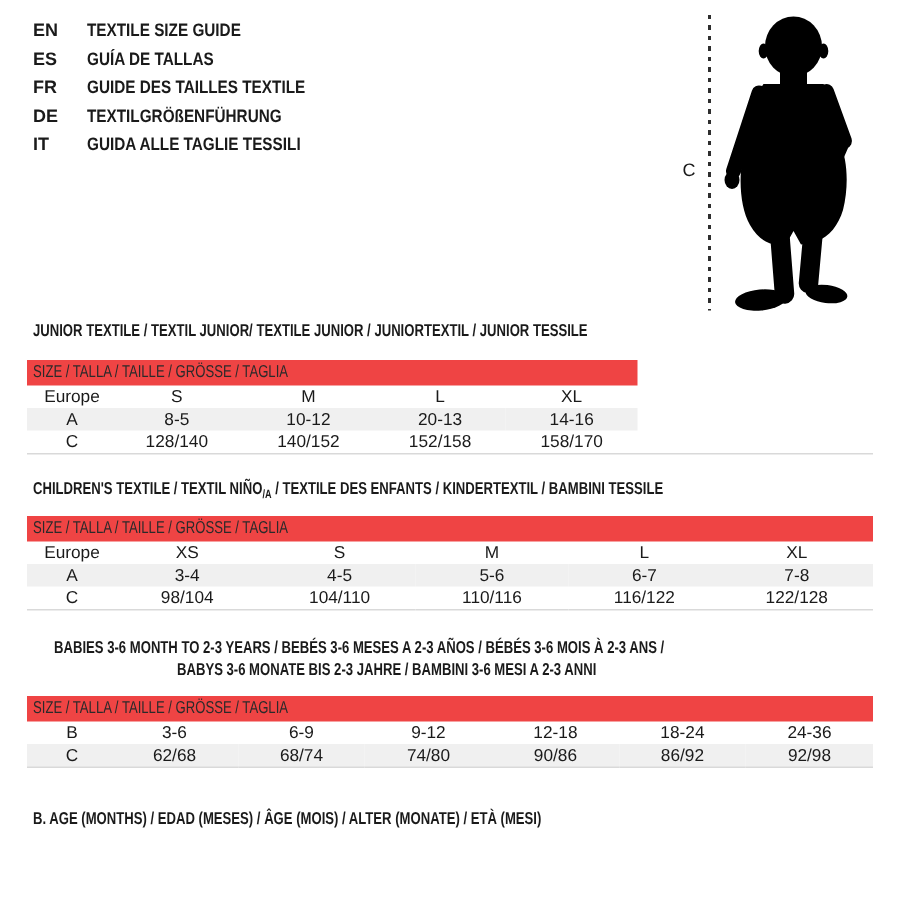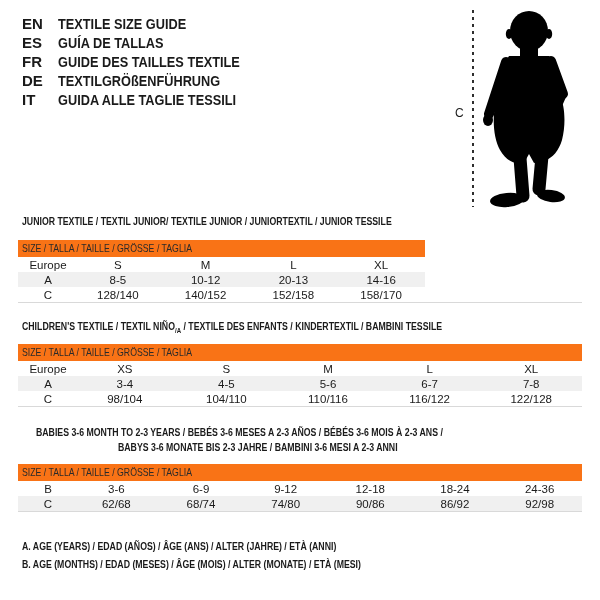--- a/index.html
+++ b/index.html
@@ -5,41 +5,41 @@
   html,body { margin:0; padding:0; background:#fff; }
   .page {
     position:relative; width:600px; height:600px; background:#ffffff;
     font-family:"Liberation Sans", sans-serif; color:#1a1a1a; overflow:hidden;
   }
   .cond { display:inline-block; transform:scaleX(0.76); transform-origin:0 50%; white-space:nowrap; }
   .cond85 { display:inline-block; transform:scaleX(0.85); transform-origin:0 50%; white-space:nowrap; }
 
   
   .lang-block { position:absolute; left:22px; top:13px; }
-  .lang-row { display:flex; height:19px; align-items:flex-end; font-weight:bold; font-size:15px; }
+  .lang-row { display:flex; height:19px; align-items:flex-start; font-weight:bold; font-size:12px; }
   .lang-code { width:36px; flex:0 0 36px; }
 
   
   .dashed-line {
     position:absolute; left:472px; top:10px; width:2px; height:197px;
     background-image:repeating-linear-gradient(to bottom,#2e2e2e 0 3px,transparent 3px 7px);
   }
   .measure-label { position:absolute; left:455px; top:106px; font-size:12px; }
   .baby-svg { position:absolute; left:479px; top:8px; }
 
   
   .section { position:absolute; left:18px; }
   .sec-junior { top:215px; width:407px; }
   .sec-children { top:320px; width:564px; }
   .sec-babies { top:425px; width:564px; }
   .section-title { font-size:11.5px; font-weight:bold; height:13px; line-height:13px; margin:0 0 12px 4px; }
   .sec-children .section-title { margin-bottom:11px; }
   .title-line2 { font-size:11.5px; font-weight:bold; height:15px; line-height:15px; margin:0 0 9px 4px;text-align:center; }
   .sec-babies .section-title { height:15px; line-height:15px; margin-bottom:0;margin-left:18px; }
-  .size-bar { height:17px; background:#f97316; font-size:11.5px; color:#2a2a2a; line-height:17px; padding-left:4px; box-sizing:border-box; }
+  .size-bar { height:17px; background:#ef4444; font-size:11.5px; color:#2a2a2a; line-height:17px; padding-left:4px; box-sizing:border-box; }
   .subA { font-size:8px; }
 
   table.size-table { width:100%; border-collapse:collapse; table-layout:fixed; font-size:11.5px; color:#1a1a1a; }
   table.size-table td { height:15px; padding:0; text-align:center; vertical-align:middle; }
   table.size-table td.rowlabel { width:52px; text-align:center; padding-left:4px; }
   table.size-table tr.stripe { background:#f0f0f0; }
   table.size-table.bordered { border-bottom:1px solid #d9d9d9; }
 
   .hairline-junior { position:absolute; left:18px; top:302px; width:564px; height:1px; background:#d9d9d9; }
 
@@ -197,17 +197,16 @@
           <td>74/80</td>
           <td>90/86</td>
           <td>86/92</td>
           <td>92/98</td>
         </tr>
       </tbody>
     </table>
   </div>
 
   <div class="footnotes">
-    <div class="footnote"><span class="cond">A. AGE (YEARS) / EDAD (AÑOS) / ÂGE (ANS) / ALTER (JAHRE) / ETÀ (ANNI)</span></div>
     <div class="footnote"><span class="cond">B. AGE (MONTHS) / EDAD (MESES) / ÂGE (MOIS) / ALTER (MONATE) / ETÀ (MESI)</span></div>
   </div>
 
 </div>
 
 </body></html>

